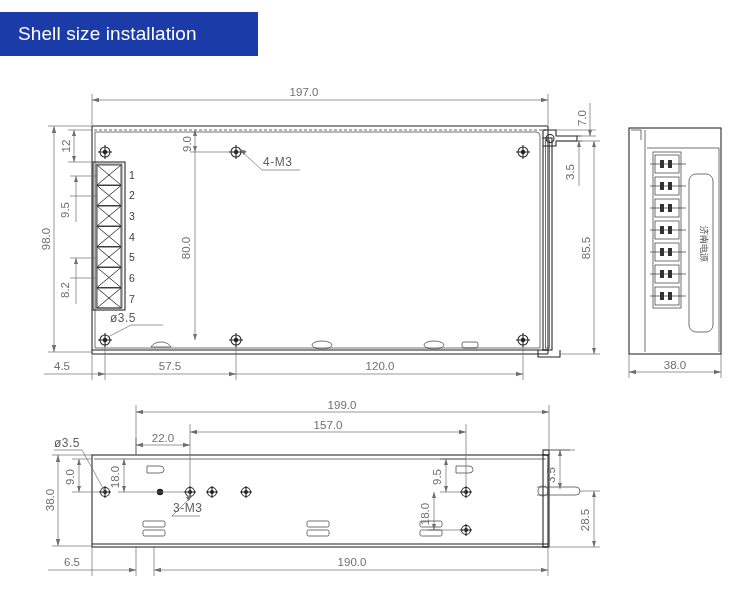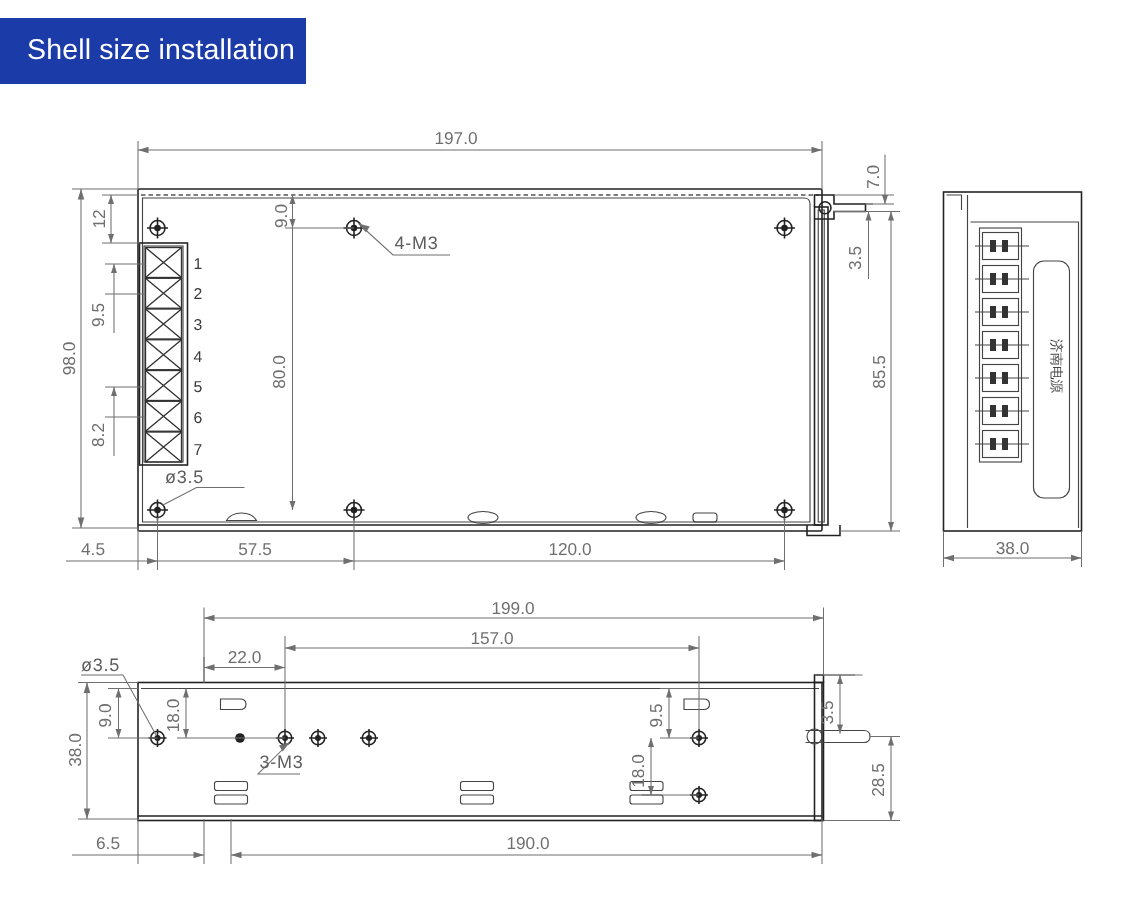--- a/index.html
+++ b/index.html
@@ -11,21 +11,21 @@
     width: 750px;
     height: 605px;
     font-family: "Liberation Sans", sans-serif;
     position: relative;
     overflow: hidden;
   }
   #title-banner {
     position: absolute;
     left: 0;
     top: 12px;
-    width: 204px;
+    width: 258px;
     height: 44px;
     background: #1a3ba8;
     display: flex;
     align-items: center;
   }
   #title-banner .title-text {
     color: #ffffff;
     font-size: 19px;
     font-family: "Liberation Sans", sans-serif;
     padding-left: 18px;

